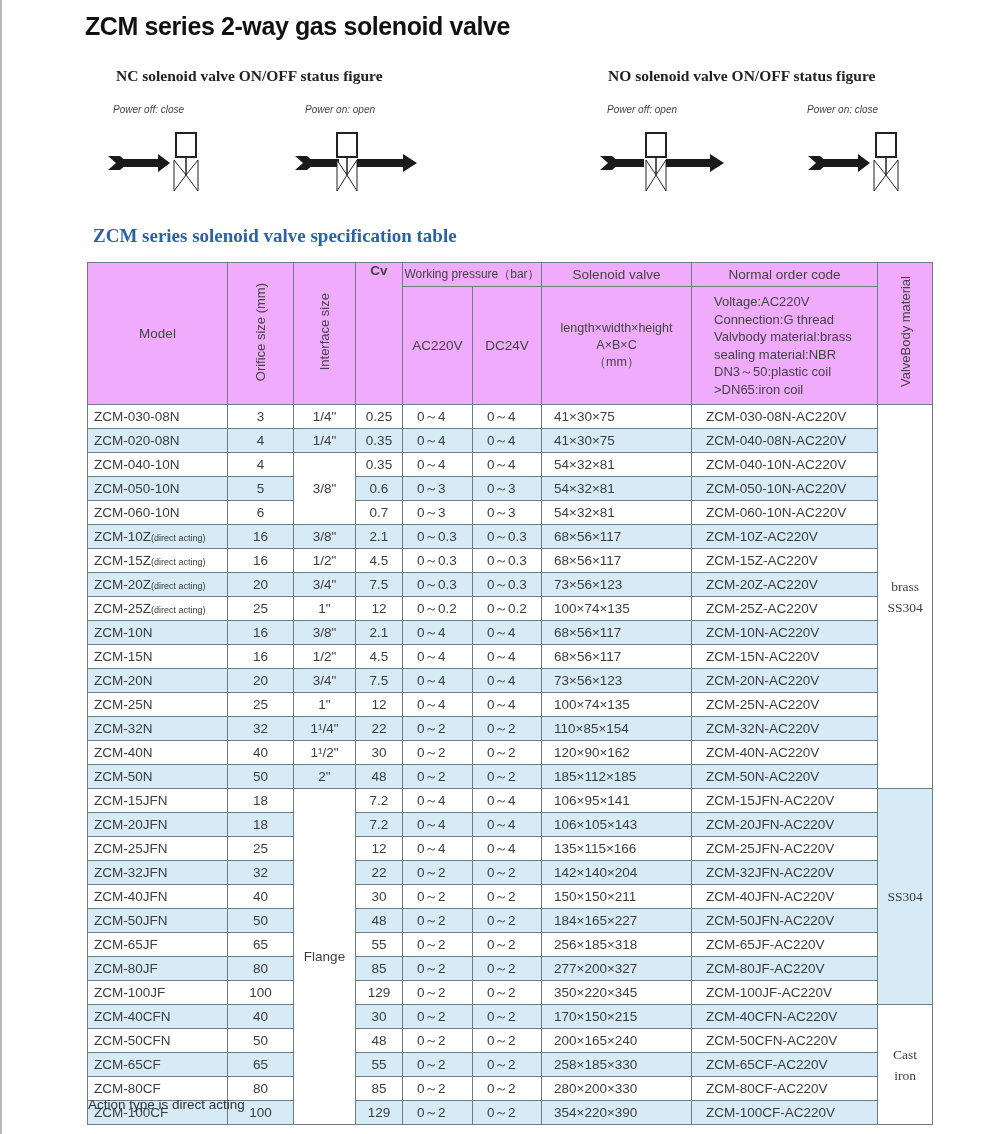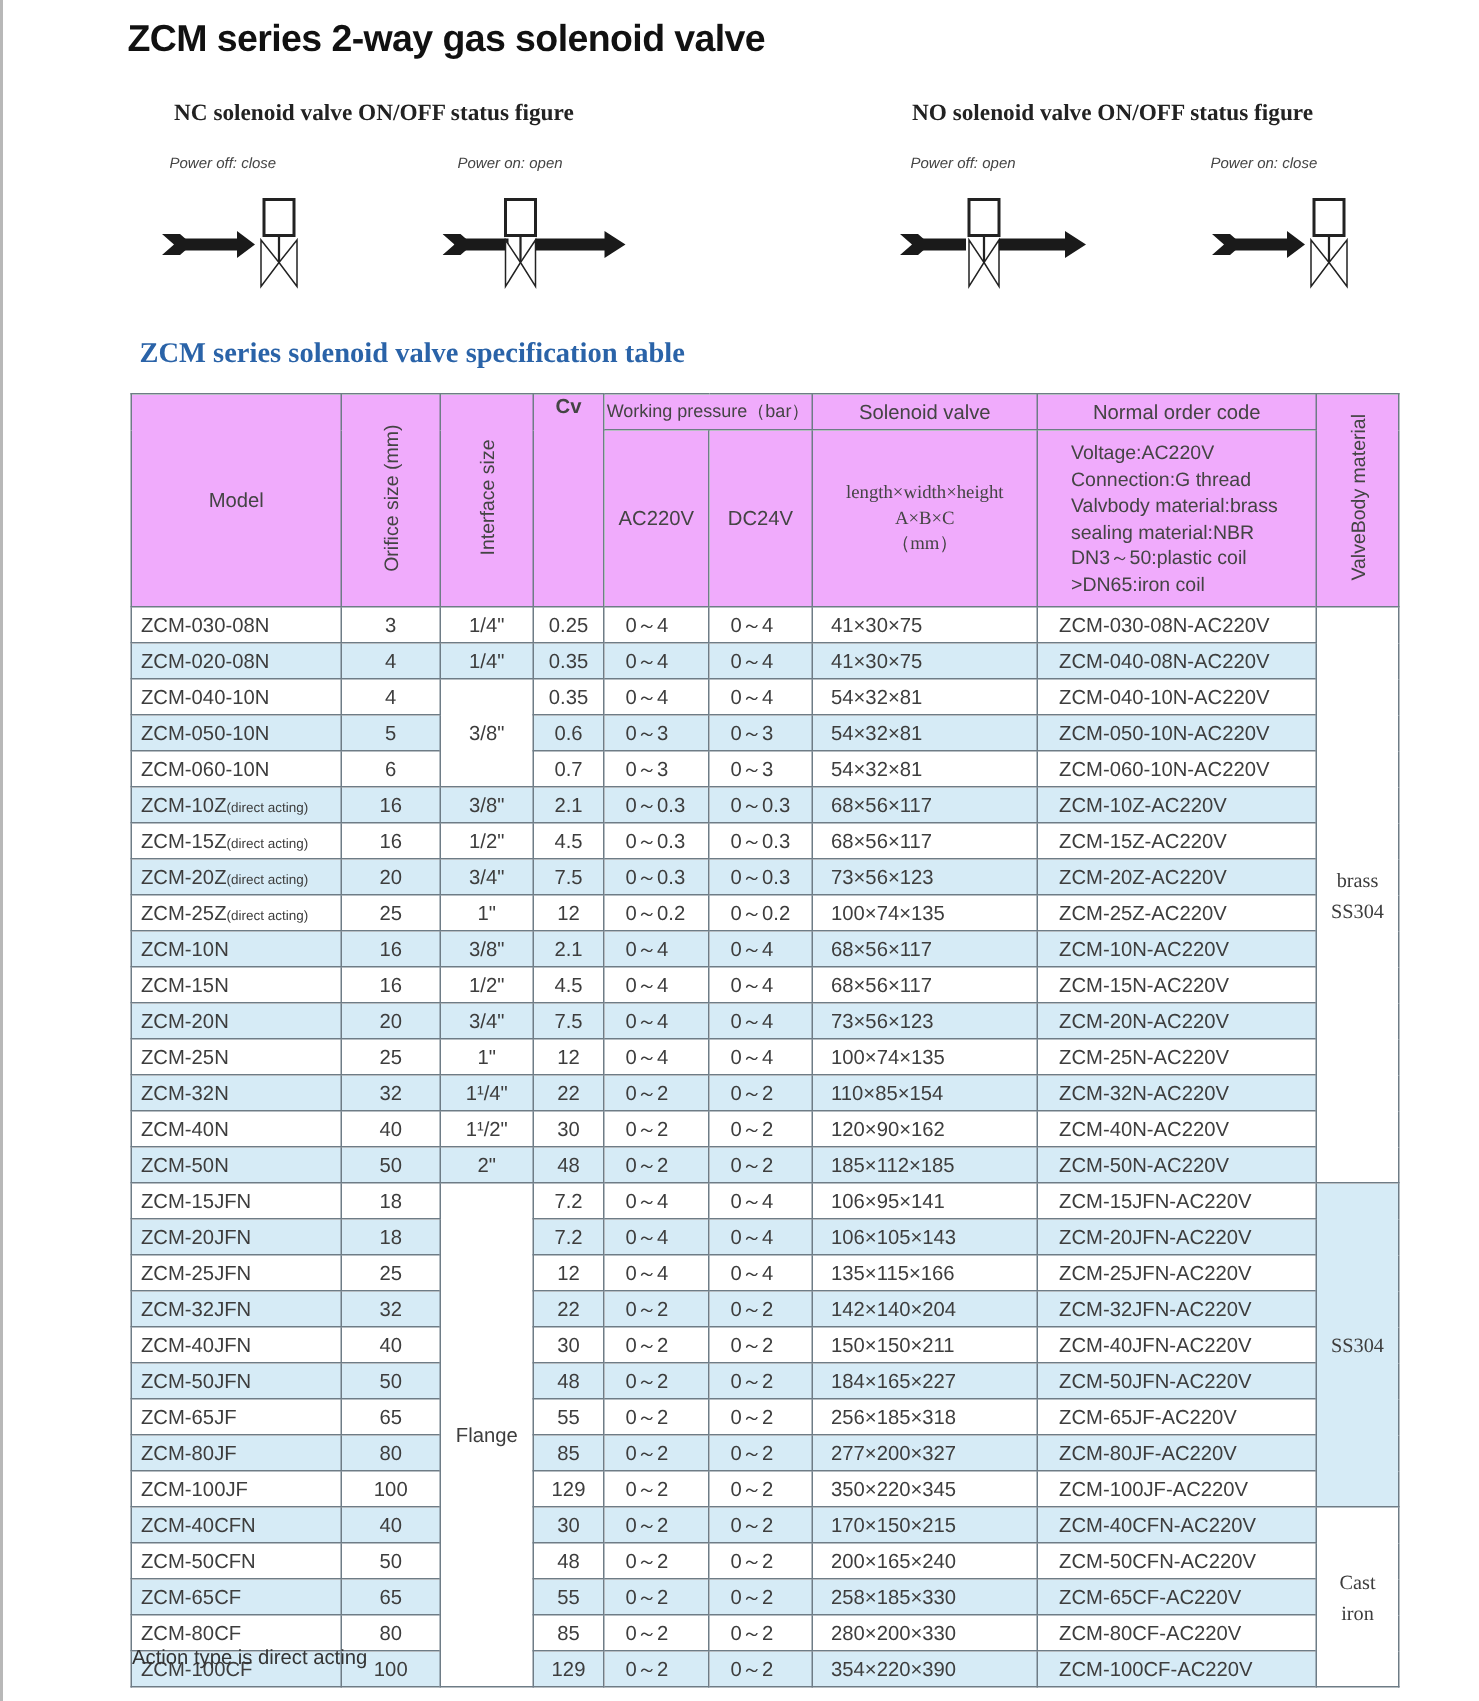--- a/index.html
+++ b/index.html
@@ -21,21 +21,21 @@
   td.model { text-align: left !important; padding-left: 6px !important; }
   td.model .da { font-size: 9px; }
   td.order { text-align: left !important; padding-left: 14px !important; }
   td.dims { text-align: left !important; padding-left: 12px !important; }
   td.press { text-align: left !important; padding-left: 14px !important; }
   td.merged-white { background: #ffffff; }
   td.merged-blue { background: #d6ebf6; }
   .vert { writing-mode: vertical-rl; transform: rotate(180deg); display: inline-block; font-size: 13px; }
   .hdr-small { font-size: 12px; }
   .hdr-multi { text-align: left !important; padding-left: 22px !important; font-size: 13px; line-height: 17.5px; white-space: normal !important; }
-  .hdr-dims { font-size: 12.5px; line-height: 17px; white-space: normal !important; font-family: Liberation Serif, serif; }
+  .hdr-dims { font-size: 12.5px; line-height: 17px; white-space: normal !important; }
   .mat { font-size: 13.5px; line-height: 21px; white-space: normal !important; font-family: Liberation Serif, serif; }
   .note { position: absolute; left: 88px; top: 1097px; font-size: 13.5px; line-height: 15px; color: #333; }
 </style>
 </head>
 <body>
 
 <div class="page-edge"></div>
 
 <h1 class="title">ZCM series 2-way gas solenoid valve</h1>
 

